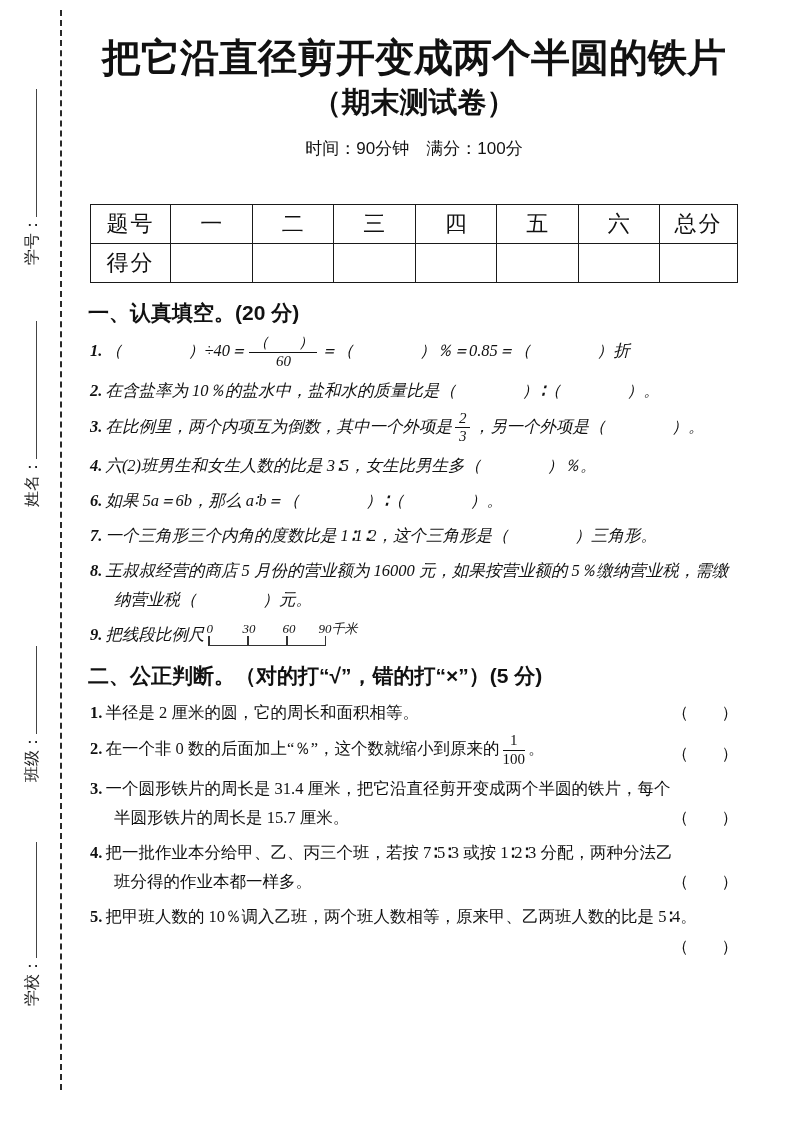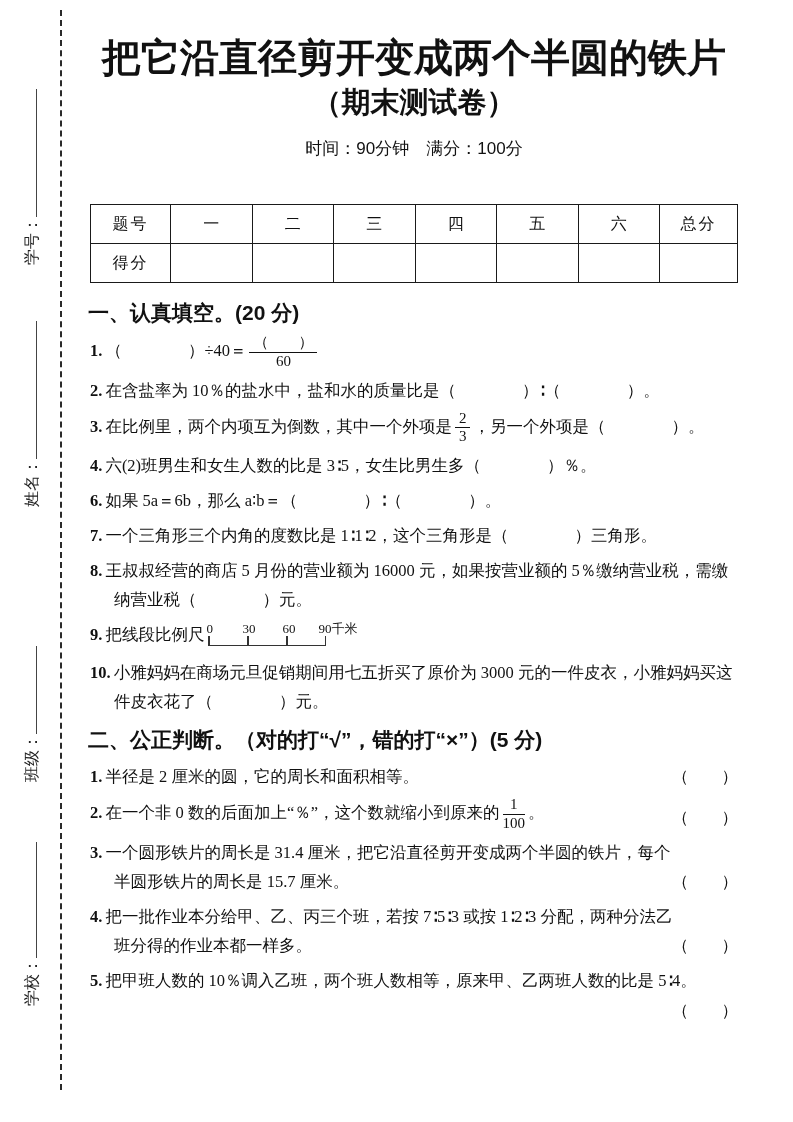--- a/index.html
+++ b/index.html
@@ -37,33 +37,33 @@
   }
   .subtitle {
     font-family:"Liberation Sans","DejaVu Sans",sans-serif;
     font-size:29px; font-weight:700; 
   }
   .meta { font-size:17px; margin-top:14px; font-family:"Liberation Sans","DejaVu Sans",sans-serif; }
 
   
   .score-table {
     position:absolute; left:90px; top:204px; width:648px; border-collapse:collapse;
-    table-layout:fixed; font-size:16px;
+    table-layout:fixed; font-size:22px;
   }
   .score-table td {
     border:1.7px solid #1a1a1a; height:39px; text-align:center; vertical-align:middle;
   }
   .score-table .lblcol { width:80px; }
   .score-table .lastcol { width:78px; }
   .score-table td.lbl { font-weight:400; letter-spacing:2px; }
 
   
   .content { position:absolute; left:90px; top:297px; width:650px; font-size:16.5px; }
   .sec-head { font-weight:700; font-size:21px; margin:2px 0 8px -2px; font-family:"Liberation Sans","DejaVu Sans",sans-serif; }
-  .q { line-height:29px; margin-bottom:6px; padding-left:24px; text-indent:-24px; }
+  .q { line-height:29px; margin-bottom:6px; padding-left:24px; text-indent:-24px;font-style:italic; }
   .qno { font-weight:700; padding-right:3px; }
   .frac { display:inline-block; vertical-align:middle; text-align:center; line-height:1.05; font-size:15px; margin:0 3px; text-indent:0; }
   .frac .num { display:block; border-bottom:1.3px solid #111; padding:0 4px 1px; }
   .frac .den { display:block; padding-top:1px; }
 
   
   .scalebar { display:inline-block; position:relative; width:152px; height:30px; vertical-align:-12px; margin:0 2px; text-indent:0; }
   .sb-labels { position:absolute; top:0; left:0; width:100%; height:15px; font-size:13px; line-height:14px; }
   .sb-labels span { position:absolute; }
   .sb-l0 { left:0; } .sb-l1 { left:36px; } .sb-l2 { left:76px; } .sb-l3 { left:112px; }
@@ -141,21 +141,21 @@
         <td></td>
       </tr>
     </tbody>
   </table>
 
   <div class="content">
 
     <div class="sec-head">一、认真填空。(20 分)</div>
 
     <div class="q">
-      <span class="qno">1.</span><span>（　　　　）÷40＝</span><span class="frac"><span class="num">（　　）</span><span class="den">60</span></span>
+      <span class="qno">1.</span><span>（　　　　）÷40＝</span><span class="frac"><span class="num">（　　）</span><span class="den">60</span></span><span>＝（　　　　）％＝0.85＝（　　　　）折</span>
     </div>
 
     <div class="q">
       <span class="qno">2.</span><span>在含盐率为 10％的盐水中，盐和水的质量比是（　　　　）∶（　　　　）。</span>
     </div>
 
     <div class="q">
       <span class="qno">3.</span><span>在比例里，两个内项互为倒数，其中一个外项是</span><span class="frac"><span class="num">2</span><span class="den">3</span></span><span>，另一个外项是（　　　　）。</span>
     </div>
 
@@ -183,23 +183,20 @@
             <span class="sb-l2">60</span>
             <span class="sb-l3">90千米</span>
           </span><span class="sb-bar">
             <i class="sb-t0"></i>
             <i class="sb-t1"></i>
             <i class="sb-t2"></i>
             <i class="sb-t3"></i>
           </span></span>
     </div>
 
-    <div class="q">
-      <span class="qno">10.</span><span>小雅妈妈在商场元旦促销期间用七五折买了原价为 3000 元的一件皮衣，小雅妈妈买这件皮衣花了（　　　　）元。</span>
-    </div>
 
     <div class="sec-head" style="margin-top:10px;">二、公正判断。（对的打“√”，错的打“×”）(5 分)</div>
 
     <div class="judge">
       <span class="qno">1.</span><span>半径是 2 厘米的圆，它的周长和面积相等。</span>
       <span class="mark">（　　）</span>
     </div>
 
     <div class="judge">
       <span class="qno">2.</span><span>在一个非 0 数的后面加上“％”，这个数就缩小到原来的</span><span class="frac"><span class="num">1</span><span class="den">100</span></span><span>。</span>

